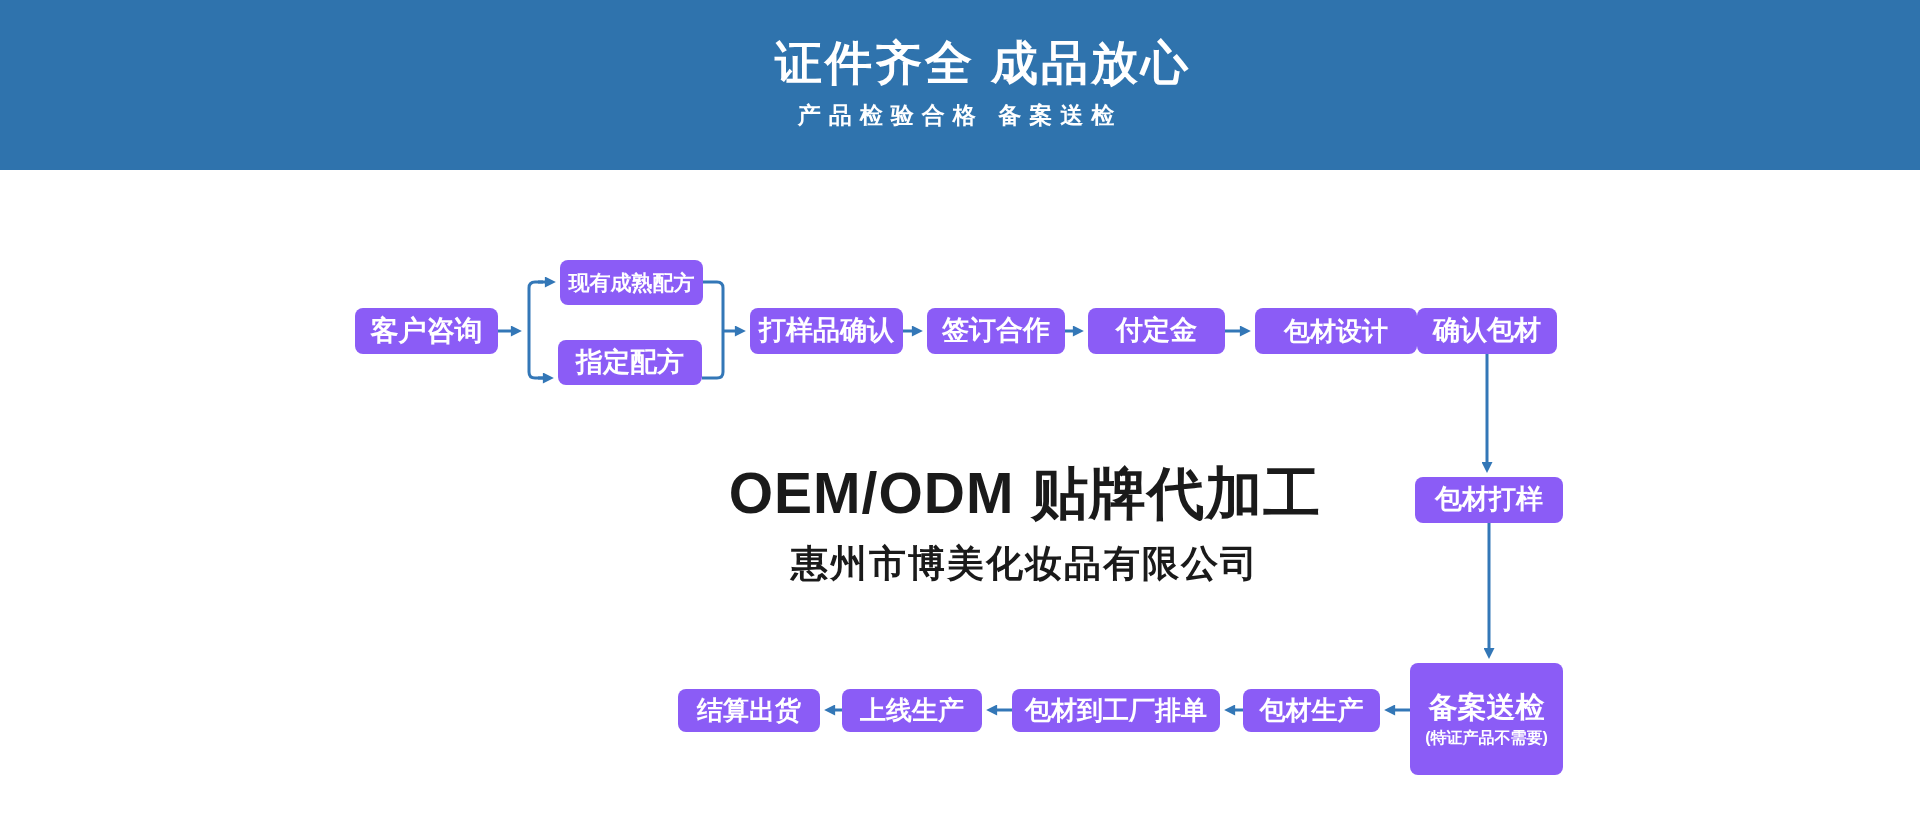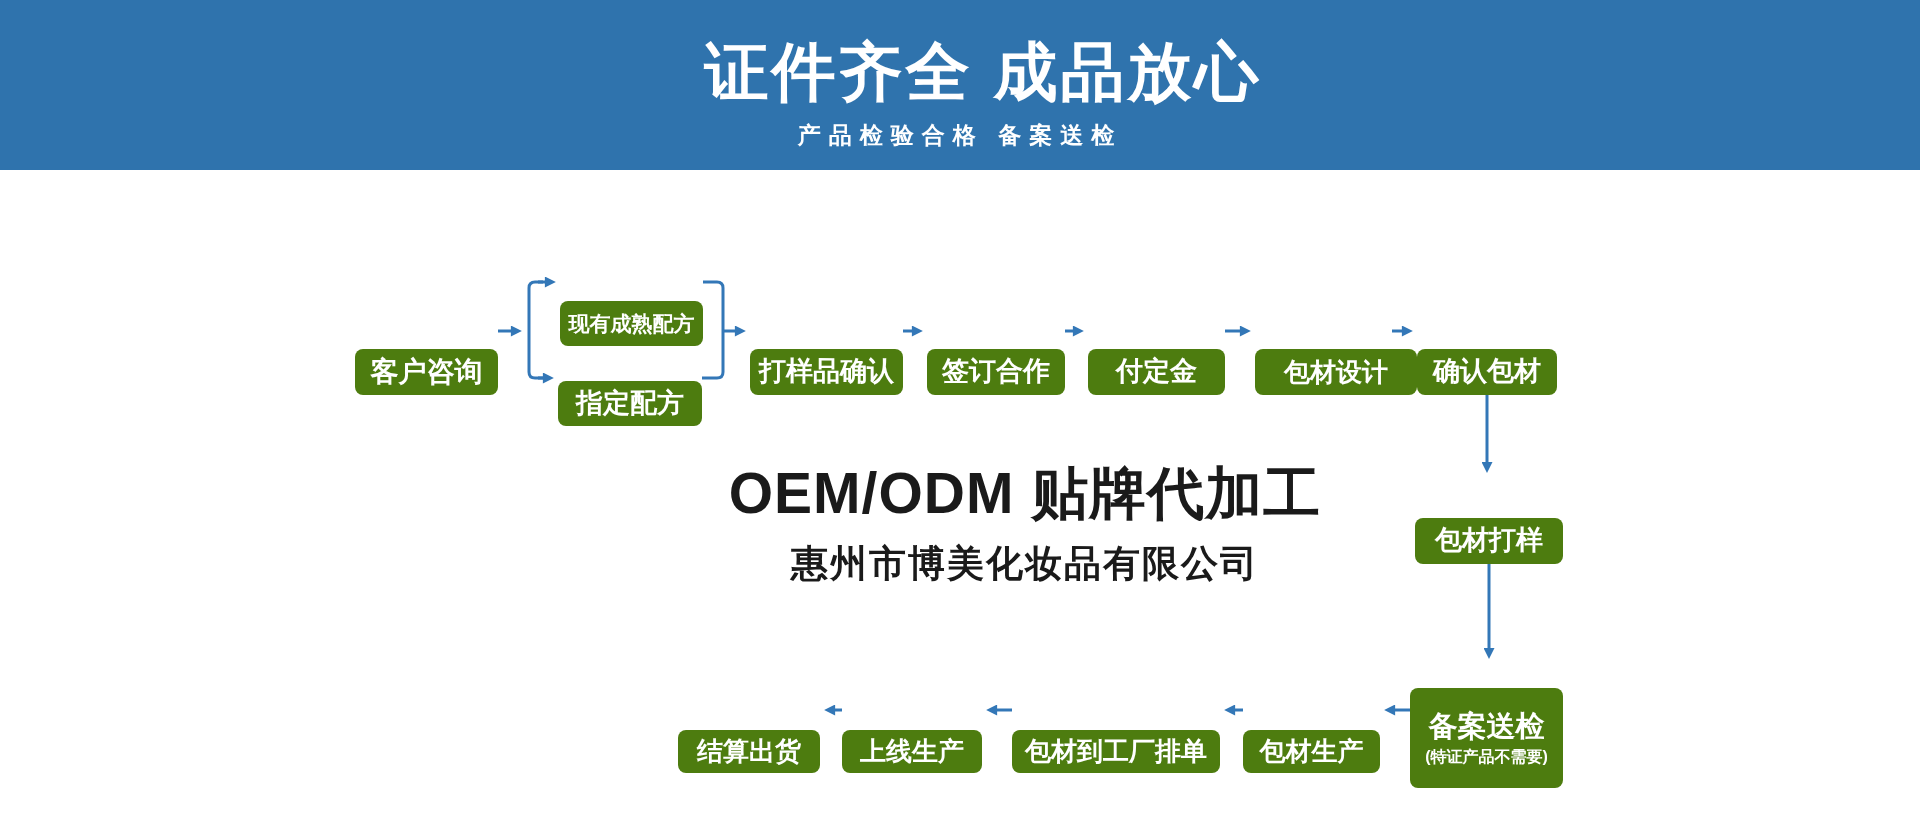--- a/index.html
+++ b/index.html
@@ -15,21 +15,21 @@
   .banner {
     position: absolute;
     left: 0; top: 0;
     width: 1920px; height: 170px;
     background: #2f73ad;
     color: #ffffff;
     text-align: center;
   }
   .banner-title {
     padding-top: 36px;
-    font-size: 64px;
+    font-size: 47px;
     font-weight: bold;
     letter-spacing: 3px;
     line-height: 1.15;
     padding-left: 46px;
   }
   .banner-subtitle {
     margin-top: 10px;
     font-size: 23px;
     font-weight: bold;
     letter-spacing: 8px;
@@ -38,45 +38,44 @@
   .connectors {
     position: absolute;
     left: 0; top: 0;
     width: 1920px; height: 837px;
     z-index: 1;
   }
 
   .fbox {
     position: absolute;
     z-index: 2;
-    background: #4d7c0f;
+    background: #8b5cf6;
     border-radius: 8px;
     color: #ffffff;
     font-weight: bold;
     display: flex;
     flex-direction: column;
     align-items: center;
     justify-content: center;
     text-align: center;
     line-height: 1.1;
-    margin-top: 41px;
   }
   .box-sublabel { font-size: 16px; font-weight: bold; margin-top: 5px; letter-spacing: 0px; }
 
   
   .n-customer            { left: 355px;  top: 308px; width: 143px; height: 46px; font-size: 28px; align-items: center; }
   .n-existing-formula    { left: 560px;  top: 260px; width: 143px; height: 45px; font-size: 21px; }
   .n-designated-formula  { left: 558px;  top: 340px; width: 144px; height: 45px; font-size: 27px; }
   .n-sample-confirm      { left: 750px;  top: 308px; width: 153px; height: 46px; font-size: 27px; }
   .n-sign                { left: 927px;  top: 308px; width: 138px; height: 46px; font-size: 27px; }
   .n-deposit             { left: 1088px; top: 308px; width: 137px; height: 46px; font-size: 27px; }
   .n-packaging-design    { left: 1255px; top: 308px; width: 162px; height: 46px; font-size: 26px; }
   .n-confirm-packaging   { left: 1417px; top: 308px; width: 140px; height: 46px; font-size: 27px; }
   .n-packaging-sample    { left: 1415px; top: 477px; width: 148px; height: 46px; font-size: 27px; }
-  .n-filing              { left: 1410px; top: 647px; width: 153px; height: 100px; font-size: 29px; }
+  .n-filing              { left: 1410px; top: 663px; width: 153px; height: 112px; font-size: 29px; }
   .n-packaging-production{ left: 1243px; top: 689px; width: 137px; height: 43px; font-size: 26px; }
   .n-packaging-to-factory{ left: 1012px; top: 689px; width: 208px; height: 43px; font-size: 26px; }
   .n-production          { left: 842px;  top: 689px; width: 140px; height: 43px; font-size: 26px; }
   .n-shipment            { left: 678px;  top: 689px; width: 142px; height: 43px; font-size: 26px; }
 
   
   .center-block {
     position: absolute;
     left: 703px; top: 462px;
     width: 644px;

